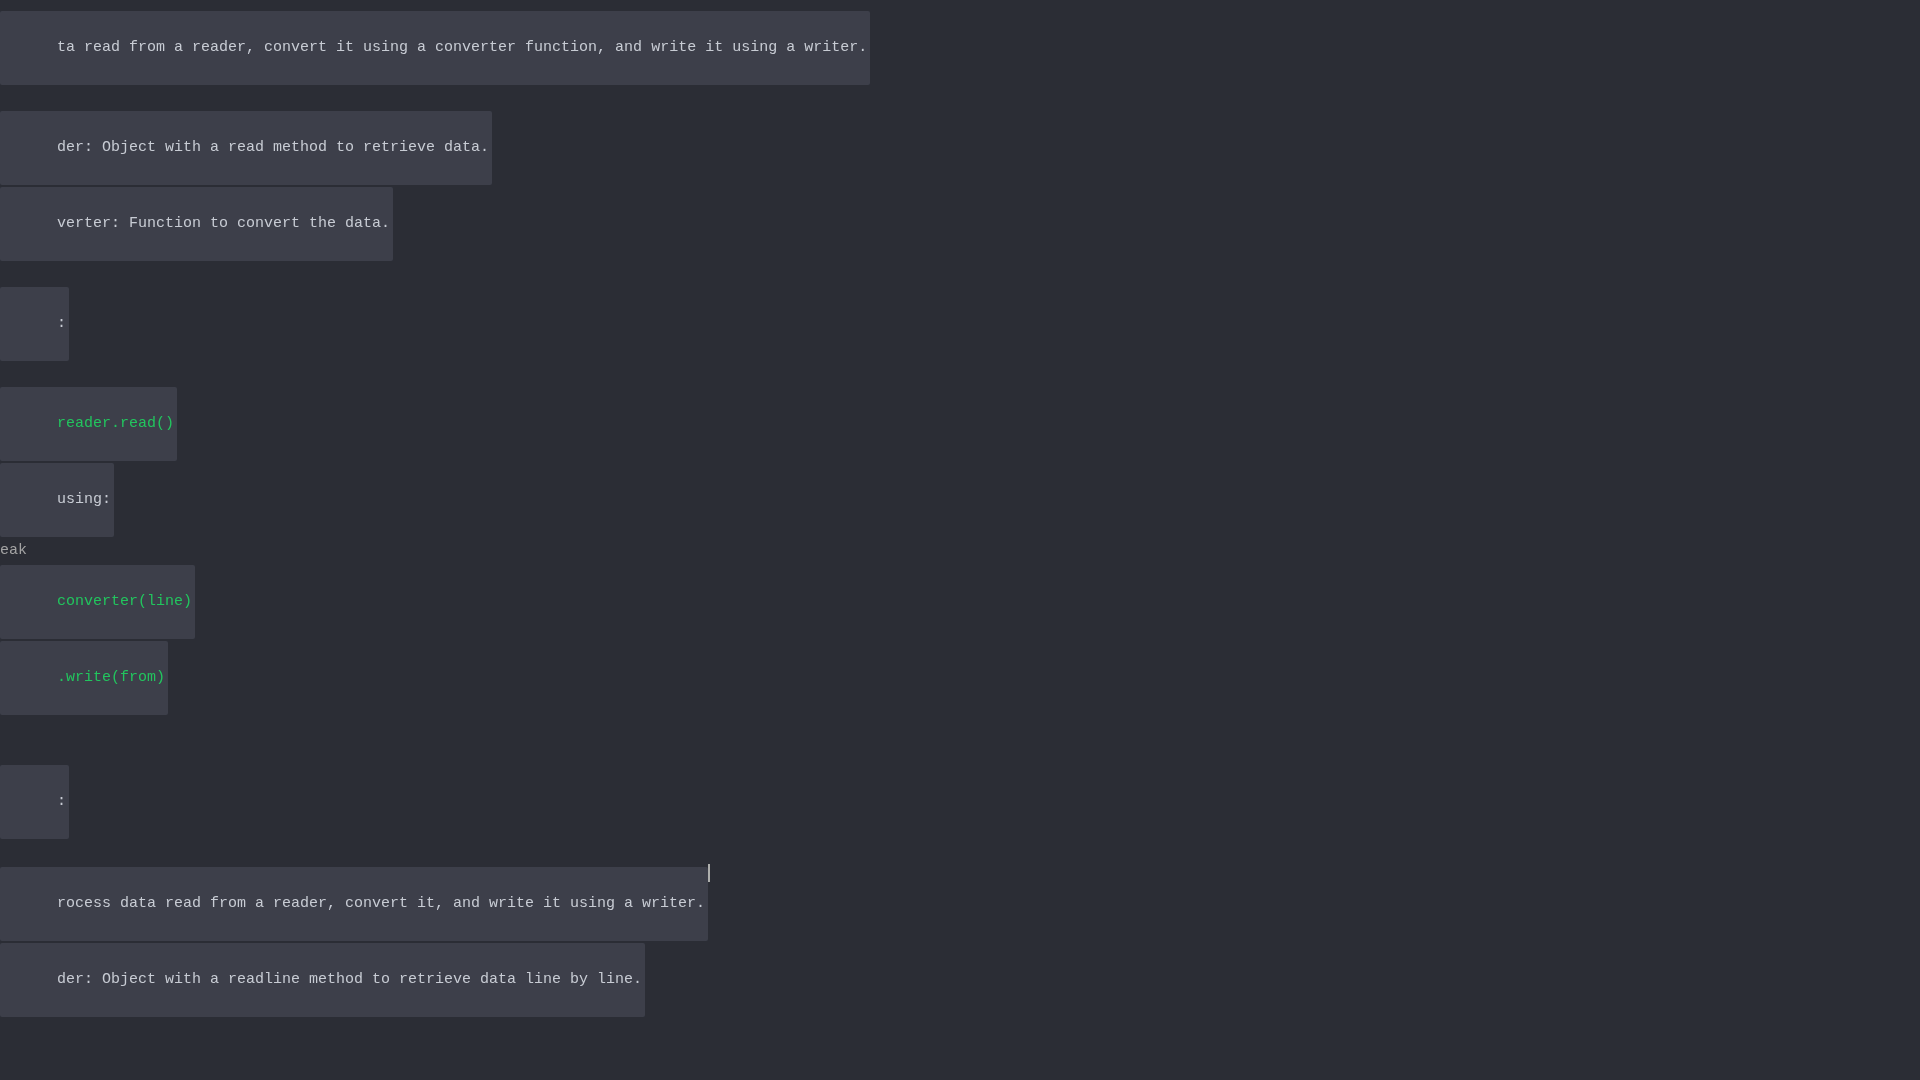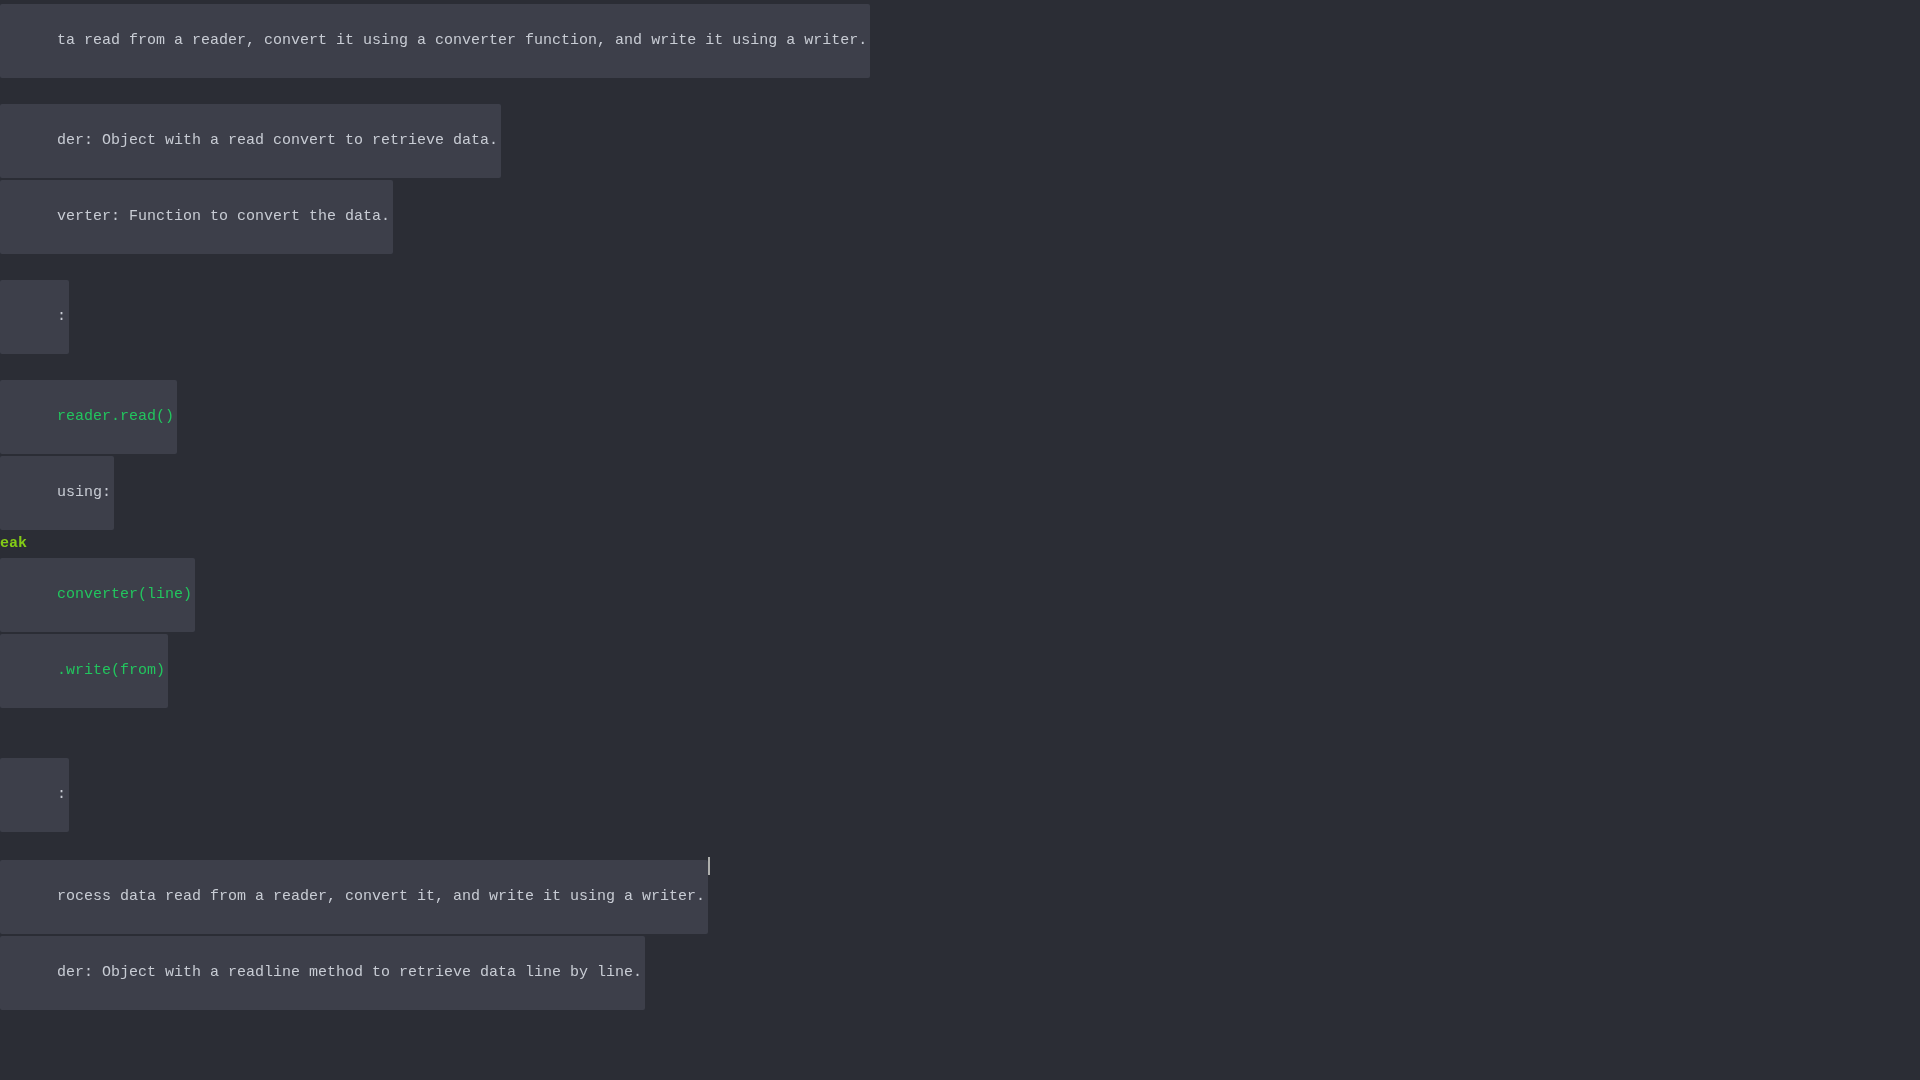--- a/index.html
+++ b/index.html
@@ -12,21 +12,21 @@
       background-color: #2b2d35;
       font-family: 'Courier New', Courier, monospace;
       font-size: 15px;
       line-height: 1.6;
       overflow: hidden;
       width: 1920px;
       height: 1080px;
     }
 
     .code-container {
-      padding: 3px 0;
+      padding: 10px 0;
       position: relative;
       width: 100%;
       height: 100%;
       overflow: hidden;
     }
 
     .code-line {
       display: flex;
       align-items: baseline;
       padding: 1px 0;
@@ -35,21 +35,21 @@
     }
 
     .highlight-block {
       display: inline;
       background-color: #3d3f4a;
       border-radius: 2px;
       padding: 1px 3px;
     }
 
     .text-normal { color: #c8ccd4; }
-    .text-keyword { color: #84cc16; font-weight: bold; }
+    .text-keyword { color: #a3a3a3; }
     .text-function { color: #22c55e; }
 
     .cursor {
       display: inline-block;
       width: 2px;
       height: 18px;
       background-color: #aeafad;
       vertical-align: middle;
       position: relative;
       top: -1px;
@@ -63,21 +63,21 @@
   <div class="code-line">
     <span class="highlight-block">
       <span class="text-normal">ta read <span style="font-weight:normal">from</span> a reader, convert it using a converter function, and write it using a writer.</span>
     </span>
   </div>
 
   <div class="code-line"></div>
 
   <div class="code-line">
     <span class="highlight-block">
-      <span class="text-normal">der: Object with a read convert to retrieve data.</span>
+      <span class="text-normal">der: Object with a read method to retrieve data.</span>
     </span>
   </div>
 
   <div class="code-line">
     <span class="highlight-block">
       <span class="text-normal">verter: Function to convert the data.</span>
     </span>
   </div>
 
 

